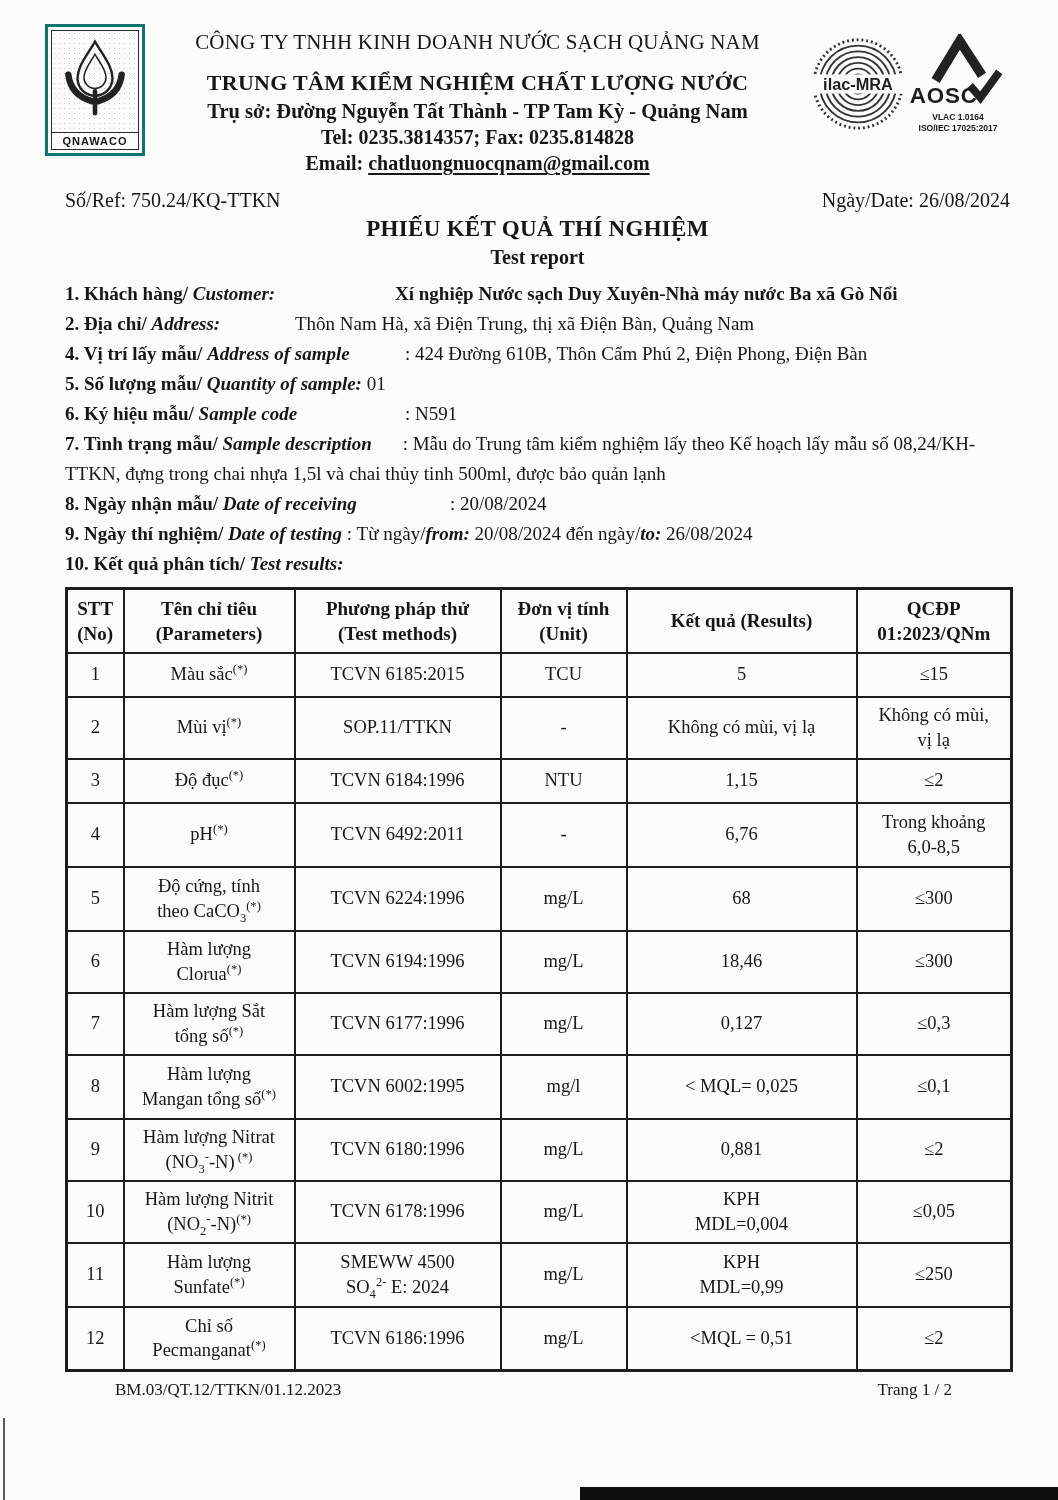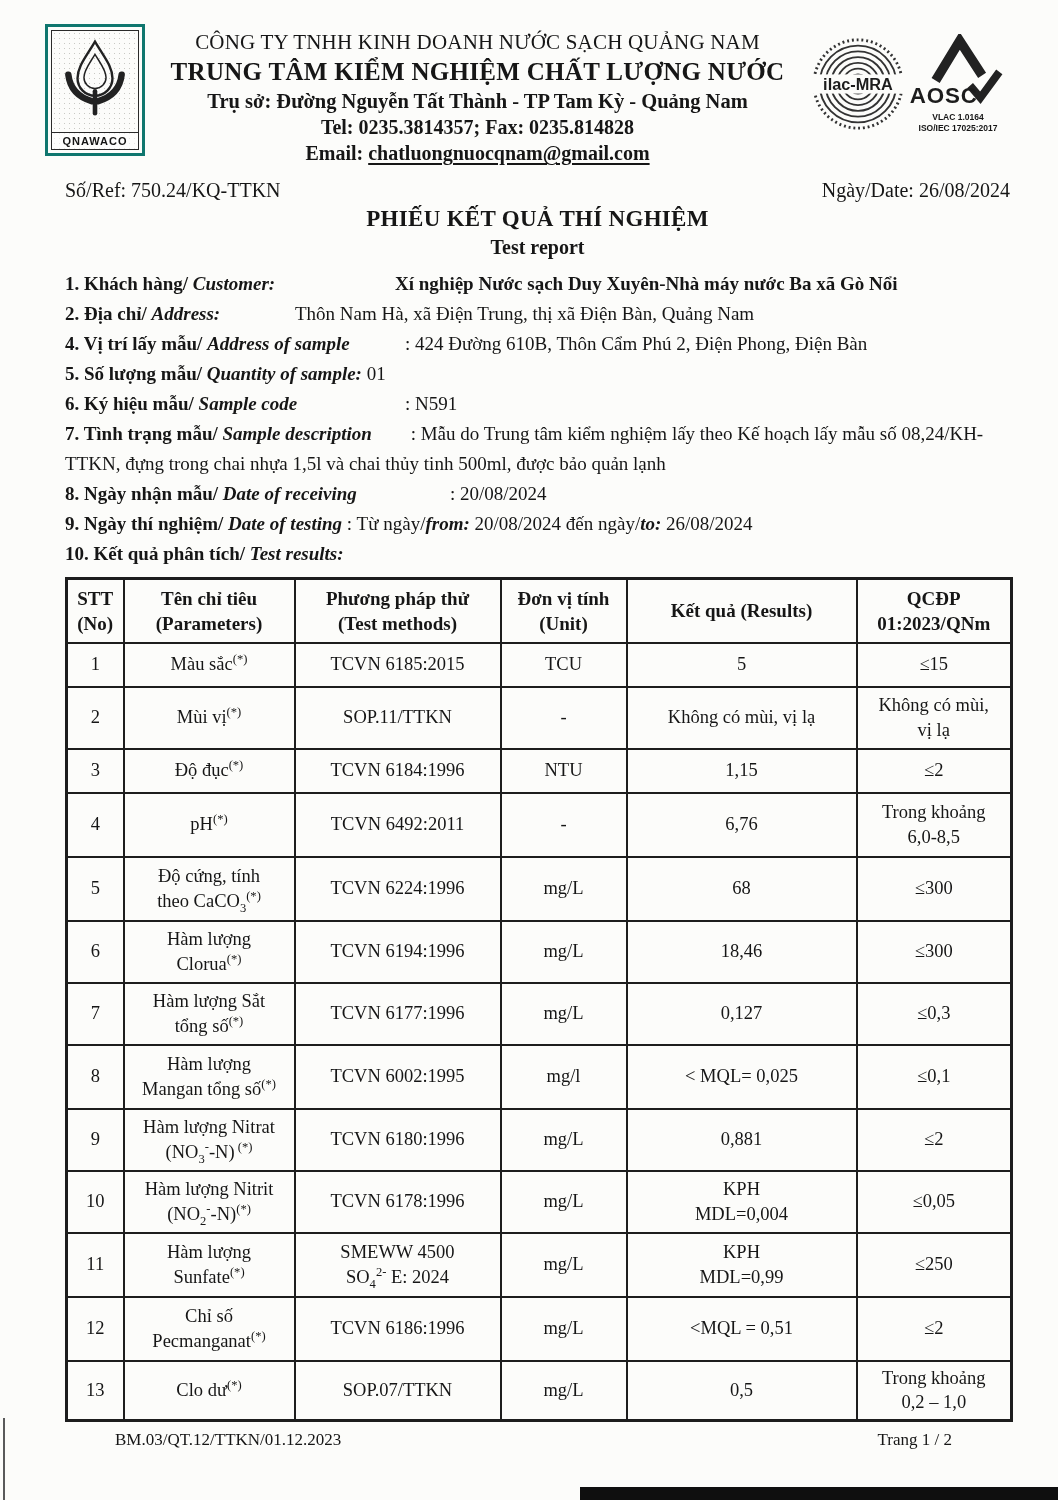--- a/index.html
+++ b/index.html
@@ -22,21 +22,21 @@
     background-size:5px 5px;
   }
   .logo-art{flex:1;display:flex;align-items:center;justify-content:center;}
   .logo-band{
     border-top:1.5px solid #2a2a2a;text-align:center;
     font-size:11px;font-weight:bold;letter-spacing:1px;padding:2px 0;
     font-family:"Liberation Sans",sans-serif;background:rgba(255,255,255,.6);
   }
   .lh-center{flex:1;text-align:center;padding:6px 4px 0 4px;}
   .lh-line1{font-size:21px;letter-spacing:.2px;white-space:nowrap;}
-  .lh-line2{font-size:25px;font-weight:bold;margin-top:3px;letter-spacing:.3px;}
+  .lh-line2{font-size:22px;font-weight:bold;margin-top:15px;letter-spacing:.3px;}
   .lh-line3{font-size:20.5px;font-weight:bold;margin-top:4px;}
   .lh-line4{font-size:20px;font-weight:bold;margin-top:3px;}
   .lh-line5{font-size:20px;font-weight:bold;margin-top:3px;}
   .email-link{text-decoration:underline;text-underline-offset:3px;}
   .lh-right{flex:0 0 auto;display:flex;gap:0;align-items:flex-start;margin-top:10px;}
   .aosc-block{text-align:center;width:104px;}
   .aosc-sub{font-size:8.5px;font-weight:bold;font-family:"Liberation Sans",sans-serif;line-height:1.3;}
   
   .ref-row{display:flex;justify-content:space-between;font-size:20px;margin-top:14px;}
   .report-title{text-align:center;font-size:23px;font-weight:bold;margin-top:4px;letter-spacing:.3px;}
@@ -44,21 +44,21 @@
   
   .info-block{margin-top:10px;font-size:19px;line-height:30px;}
   .il-label{display:inline-block;vertical-align:top;}
   .lv{font-weight:bold;}
   .le{font-weight:bold;font-style:italic;}
   .w330{width:330px;} .w230{width:230px;} .w340{width:340px;} .w385{width:385px;}
   .il-value{}
   .il-value b{font-weight:bold;}
   .il-value i{font-weight:bold;}
   .info-line{margin:0;}
-  .gap-r{margin-right:34px;}
+  .gap-r{margin-right:26px;}
   
   table.results{border-collapse:collapse;border:3px solid #1d1d1d;width:945px;margin-top:8px;table-layout:fixed;}
   table.results th, table.results td{
     border:2px solid #1d1d1d;text-align:center;vertical-align:middle;
     padding:2px 4px;font-size:18.5px;line-height:1.32;overflow:hidden;
   }
   table.results th{font-weight:bold;font-size:19px;}
   sup{font-size:.68em;line-height:0;}
   sub{font-size:.68em;line-height:0;}
   tr.hdr{height:64px;}
@@ -258,28 +258,20 @@
           <td><span>≤250</span></td>
         </tr>
       <tr class="rh64">
           <td>12</td>
           <td><span>Chỉ số</span><br><span>Pecmanganat</span><sup>(*)</sup></td>
           <td><span>TCVN 6186:1996</span></td>
           <td>mg/L</td>
           <td><span>&lt;MQL = 0,51</span></td>
           <td><span>≤2</span></td>
         </tr>
-      <tr class="rh60">
-          <td>13</td>
-          <td><span>Clo dư</span><sup>(*)</sup></td>
-          <td><span>SOP.07/TTKN</span></td>
-          <td>mg/L</td>
-          <td><span>0,5</span></td>
-          <td><span>Trong khoảng</span><br><span>0,2 – 1,0</span></td>
-        </tr>
     </tbody>
   </table>
 
   <div class="doc-footer">
     <span>BM.03/QT.12/TTKN/01.12.2023</span>
     <span>Trang 1 / 2</span>
   </div>
 
   <div class="artifact-bar"></div>
   <div class="artifact-left"></div>

